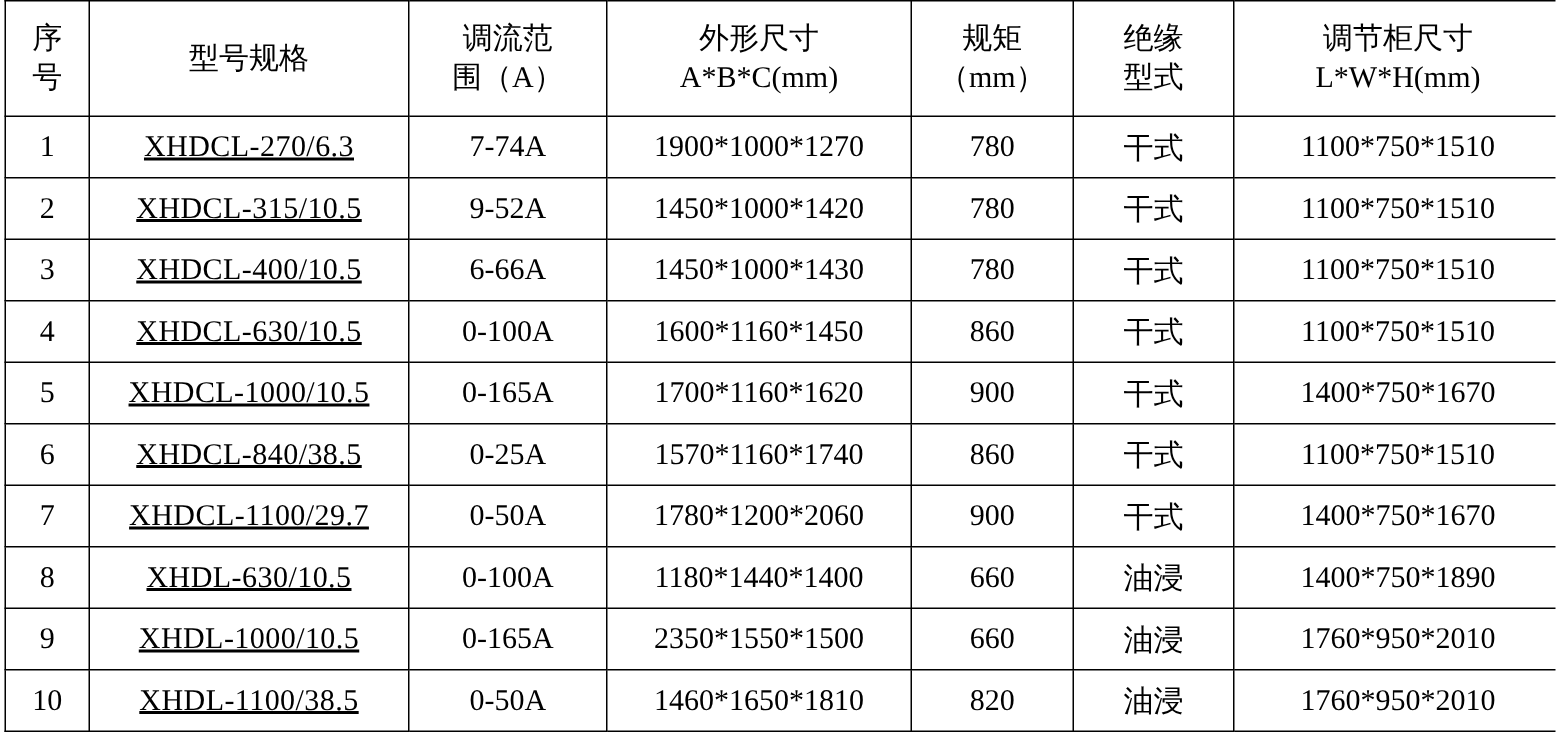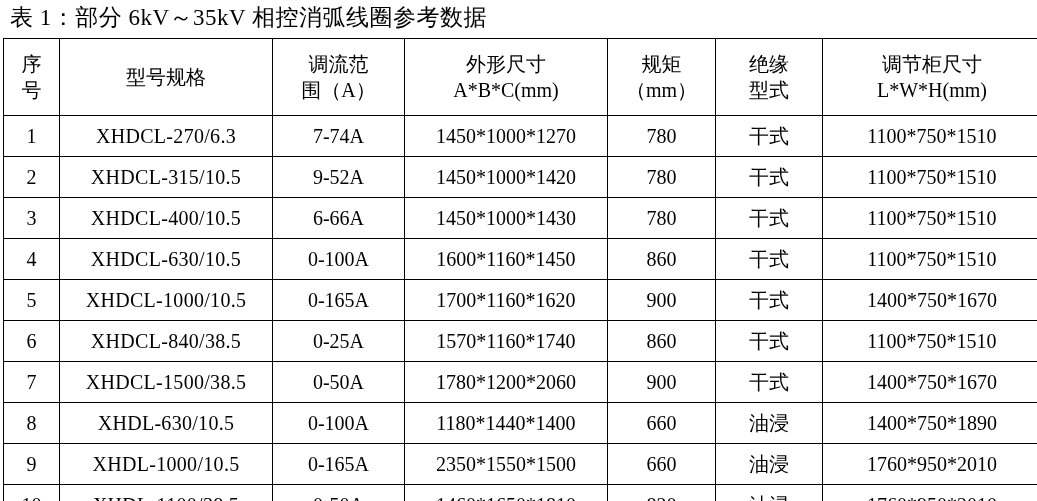--- a/index.html
+++ b/index.html
@@ -57,28 +57,27 @@
     white-space: nowrap;
   }
   .col-0 { width: 55px; }
   .col-1 { width: 212px; }
   .col-2 { width: 131px; }
   .col-3 { width: 202px; }
   .col-4 { width: 107px; }
   .col-5 { width: 106px; }
   .col-6 { width: 218px; }
   .num-cell { font-size: 20px; }
-  .model-cell { letter-spacing: 0.3px; }
+  .model-cell { letter-spacing: 0.3px; text-decoration: underline; }
 </style>
 </head>
 <body>
 
 <div class="page">
 
-  <div class="caption">表 1：部分 6kV～35kV 相控消弧线圈参考数据</div>
 
   <table class="data">
     <thead>
       <tr>
         <td class="col-0">
           <span class="hdr-line">序</span>
           <span class="hdr-line">号</span>
         </td>
         <td class="col-1">
           <span class="hdr-line">型号规格</span>
@@ -103,21 +102,21 @@
           <span class="hdr-line">调节柜尺寸</span>
           <span class="hdr-line">L*W*H(mm)</span>
         </td>
       </tr>
     </thead>
     <tbody>
       <tr>
         <td class="num-cell">1</td>
         <td class="model-cell">XHDCL-270/6.3</td>
         <td>7-74A</td>
-        <td>1450*1000*1270</td>
+        <td>1900*1000*1270</td>
         <td>780</td>
         <td>干式</td>
         <td>1100*750*1510</td>
       </tr>
       <tr>
         <td class="num-cell">2</td>
         <td class="model-cell">XHDCL-315/10.5</td>
         <td>9-52A</td>
         <td>1450*1000*1420</td>
         <td>780</td>
@@ -155,21 +154,21 @@
         <td class="num-cell">6</td>
         <td class="model-cell">XHDCL-840/38.5</td>
         <td>0-25A</td>
         <td>1570*1160*1740</td>
         <td>860</td>
         <td>干式</td>
         <td>1100*750*1510</td>
       </tr>
       <tr>
         <td class="num-cell">7</td>
-        <td class="model-cell">XHDCL-1500/38.5</td>
+        <td class="model-cell">XHDCL-1100/29.7</td>
         <td>0-50A</td>
         <td>1780*1200*2060</td>
         <td>900</td>
         <td>干式</td>
         <td>1400*750*1670</td>
       </tr>
       <tr>
         <td class="num-cell">8</td>
         <td class="model-cell">XHDL-630/10.5</td>
         <td>0-100A</td>

